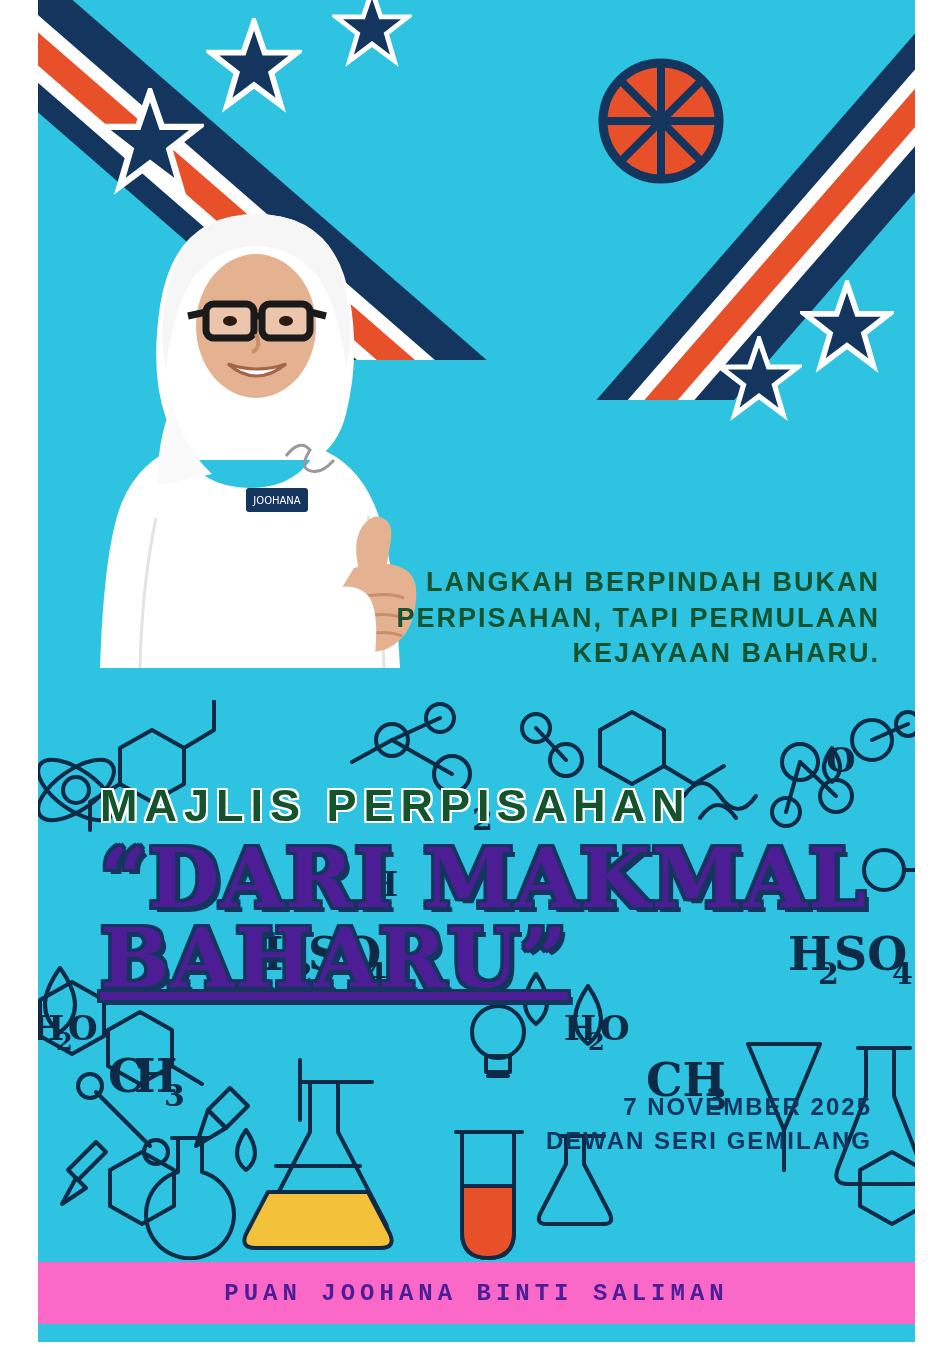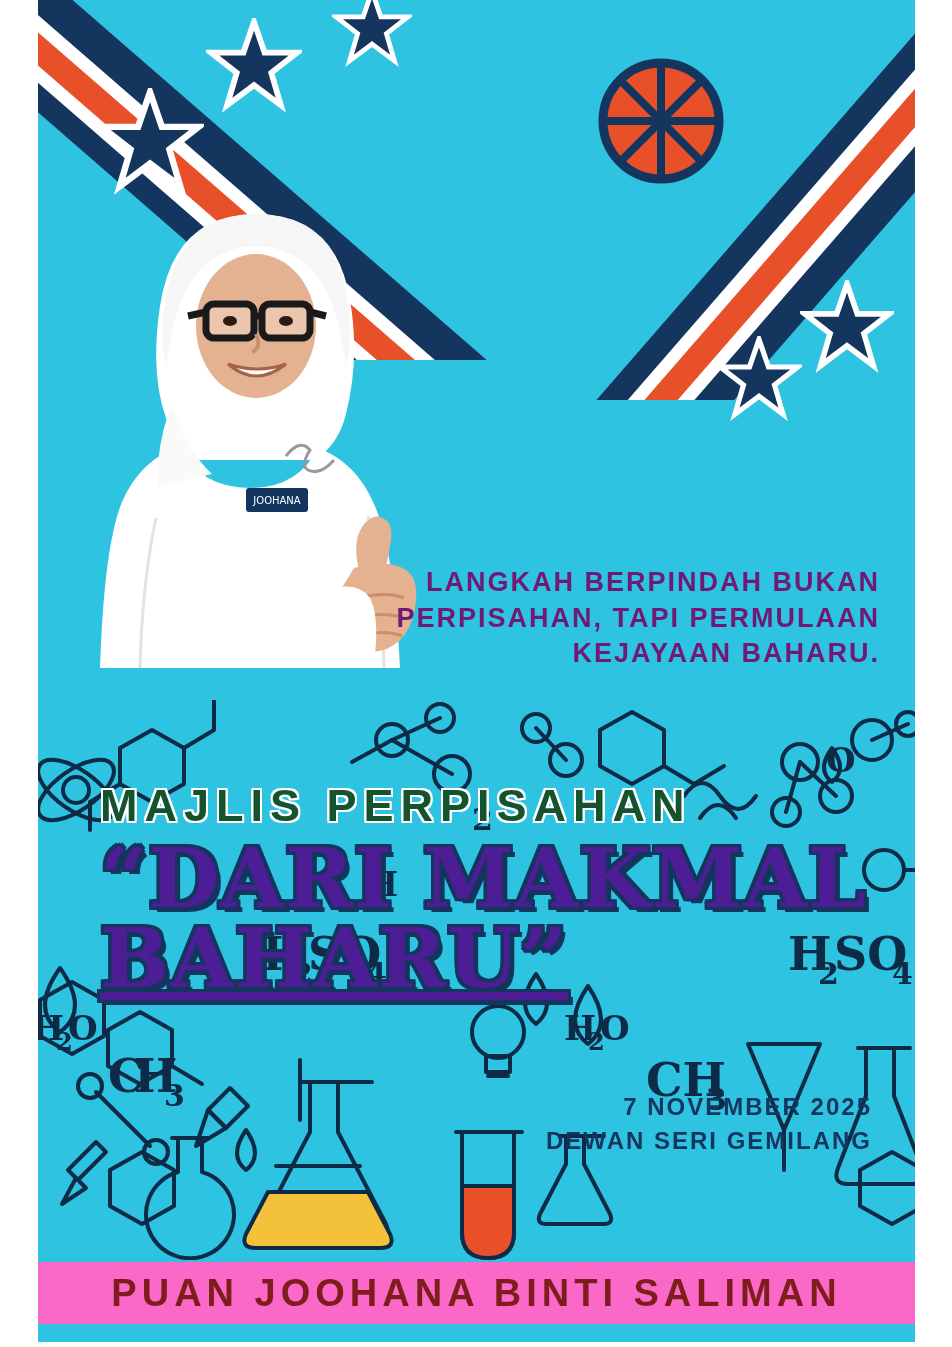--- a/index.html
+++ b/index.html
@@ -73,21 +73,21 @@
     height: 470px;
   }
 
   
   .quote {
     position: absolute;
     left: 240px;
     top: 565px;
     width: 640px;
     text-align: right;
-    color: #701a75;
+    color: #14532d;
     font-weight: bold;
     font-size: 27px;
     letter-spacing: 2px;
     line-height: 1.32;
     text-transform: uppercase;
   }
 
   
   .majlis {
     position: absolute;
@@ -147,25 +147,26 @@
     left: 38px;
     top: 1262px;
     width: 877px;
     height: 62px;
     background: #fb69c8;
     display: flex;
     align-items: center;
     justify-content: center;
   }
   .pink-bar span {
-    color: #7f1d1d;
+    color: #4c1d95;
     font-weight: bold;
-    font-size: 38px;
+    font-size: 24px;
     letter-spacing: 5px;
     text-transform: uppercase;
+    font-family: Liberation Mono, monospace;
   }
   .blue-bar {
     position: absolute;
     left: 38px;
     top: 1332px;
     width: 877px;
     height: 10px;
     background: #2ec3e0;
     border-bottom: 4px solid #1fa9c6;
   }

